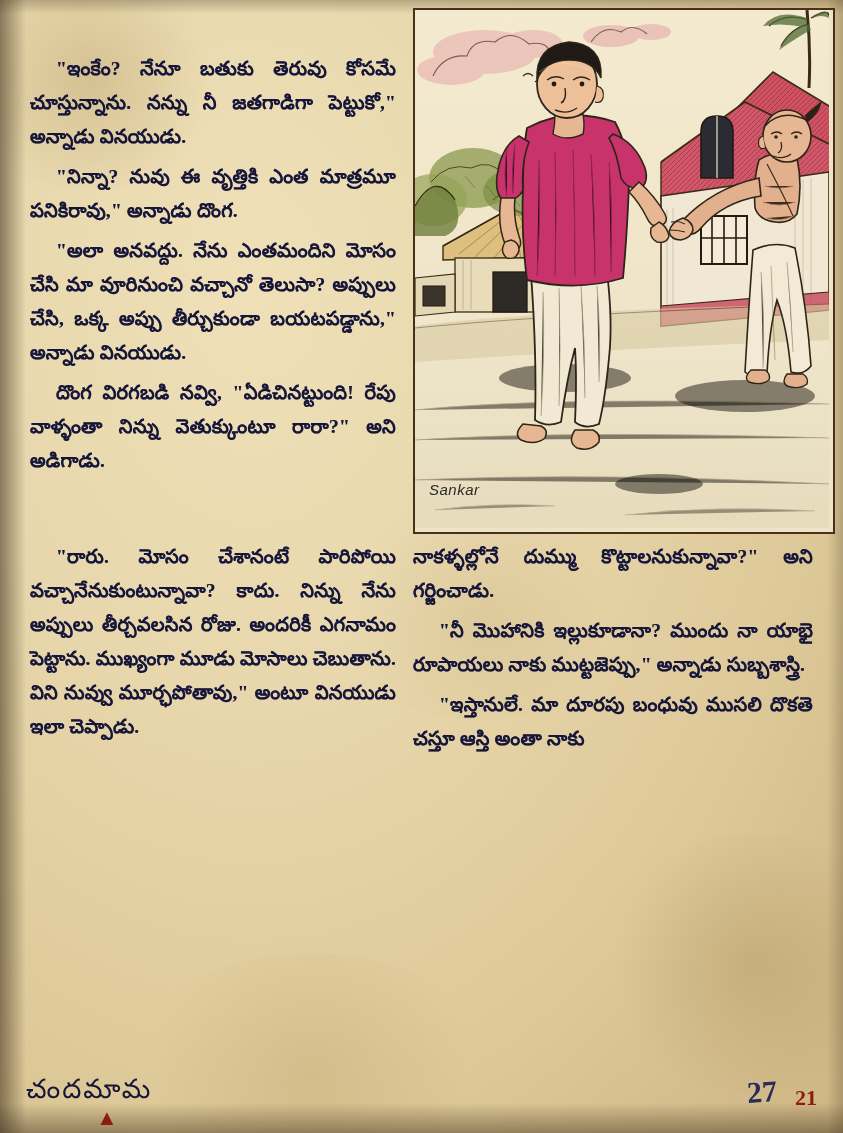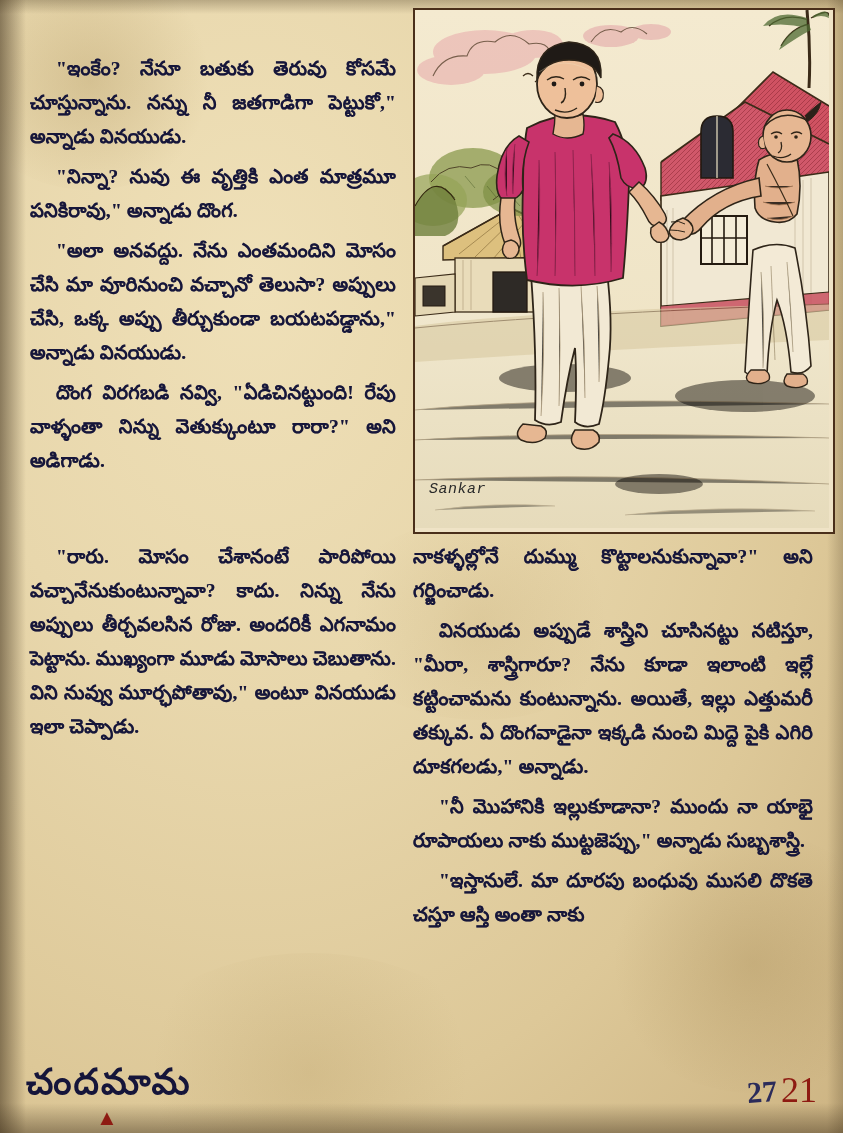--- a/index.html
+++ b/index.html
@@ -55,21 +55,21 @@
     height: 522px;
     border: 2px solid #4a2f1a;
     overflow: hidden;
     background: #efe3c6;
   }
   #illustration svg { display: block; }
   .sig {
     position: absolute;
     left: 14px;
     bottom: 34px;
-    font-family: Liberation Mono, monospace;
+    font-family: Liberation Sans, sans-serif;
     font-style: italic;
     font-size: 15px;
     color: #2a2a2a;
     letter-spacing: 0.5px;
     margin-top: 20px;
   }
 
   
   .col {
     position: absolute;
@@ -100,22 +100,22 @@
     font-weight: 600;
     text-shadow: 0 0 0.6px rgba(20,20,60,0.5);
   }
   .para.noindent { text-indent: 0; }
 
   
   #masthead {
     position: absolute;
     left: 26px;
     bottom: 22px;
-    font-size: 36px;
-    font-weight: 700;
+    font-size: 27px;
+    font-weight: 400;
     color: #15153a;
     letter-spacing: 2px;
   }
   #masthead-mark {
     position: absolute;
     left: 96px;
     bottom: 2px;
     font-size: 22px;
     color: #8e1b12;
     font-weight: 700;
@@ -126,23 +126,23 @@
     bottom: 24px;
     font-size: 30px;
     color: #2b2b5a;
     font-weight: 700;
     transform: rotate(-4deg);
   }
   #folio-num {
     position: absolute;
     right: 26px;
     bottom: 22px;
-    font-size: 36px;
+    font-size: 22px;
     color: #8e1b12;
-    font-weight: 400;
+    font-weight: 700;
   }
 </style>
 </head>
 <body>
 
 <div id="page">
 
   <div class="blotch b1"></div>
   <div class="blotch b2"></div>
   <div class="blotch b3"></div>
@@ -412,21 +412,20 @@
     <p class="para">"అలా అనవద్దు. నేను ఎంతమందిని మోసం చేసి మా వూరినుంచి వచ్చానో తెలుసా? అప్పులు చేసి, ఒక్క అప్పు తీర్చుకుండా బయటపడ్డాను," అన్నాడు వినయుడు.</p>
     <p class="para">దొంగ విరగబడి నవ్వి, "ఏడిచినట్టుంది! రేపు వాళ్ళంతా నిన్ను వెతుక్కుంటూ రారా?" అని అడిగాడు.</p>
   </div>
 
   <div class="col" id="col-left-bottom">
     <p class="para">"రారు. మోసం చేశానంటే పారిపోయి వచ్చానేనుకుంటున్నావా? కాదు. నిన్ను నేను అప్పులు తీర్చవలసిన రోజు. అందరికీ ఎగనామం పెట్టాను. ముఖ్యంగా మూడు మోసాలు చెబుతాను. విని నువ్వు మూర్ఛపోతావు," అంటూ వినయుడు ఇలా చెప్పాడు.</p>
   </div>
 
   <div class="col" id="col-right">
     <p class="para noindent">నాకళ్ళల్లోనే దుమ్ము కొట్టాలనుకున్నావా?" అని గర్జించాడు.</p>
-    <p class="para">వినయుడు అప్పుడే శాస్త్రిని చూసినట్టు నటిస్తూ, "మీరా, శాస్త్రిగారూ? నేను కూడా ఇలాంటి ఇల్లే కట్టించామను కుంటున్నాను. అయితే, ఇల్లు ఎత్తుమరీ తక్కువ. ఏ దొంగవాడైనా ఇక్కడి నుంచి మిద్దె పైకి ఎగిరి దూకగలడు," అన్నాడు.</p>
     <p class="para">"నీ మొహానికి ఇల్లుకూడానా? ముందు నా యాభై రూపాయలు నాకు ముట్టజెప్పు," అన్నాడు సుబ్బశాస్త్రి.</p>
     <p class="para">"ఇస్తానులే. మా దూరపు బంధువు ముసలి దొకతె చస్తూ ఆస్తి అంతా నాకు</p>
   </div>
 
   <div id="masthead">చందమామ</div>
   <div id="masthead-mark">▲</div>
   <div id="folio-hand">27</div>
   <div id="folio-num">21</div>
 
 </div>

